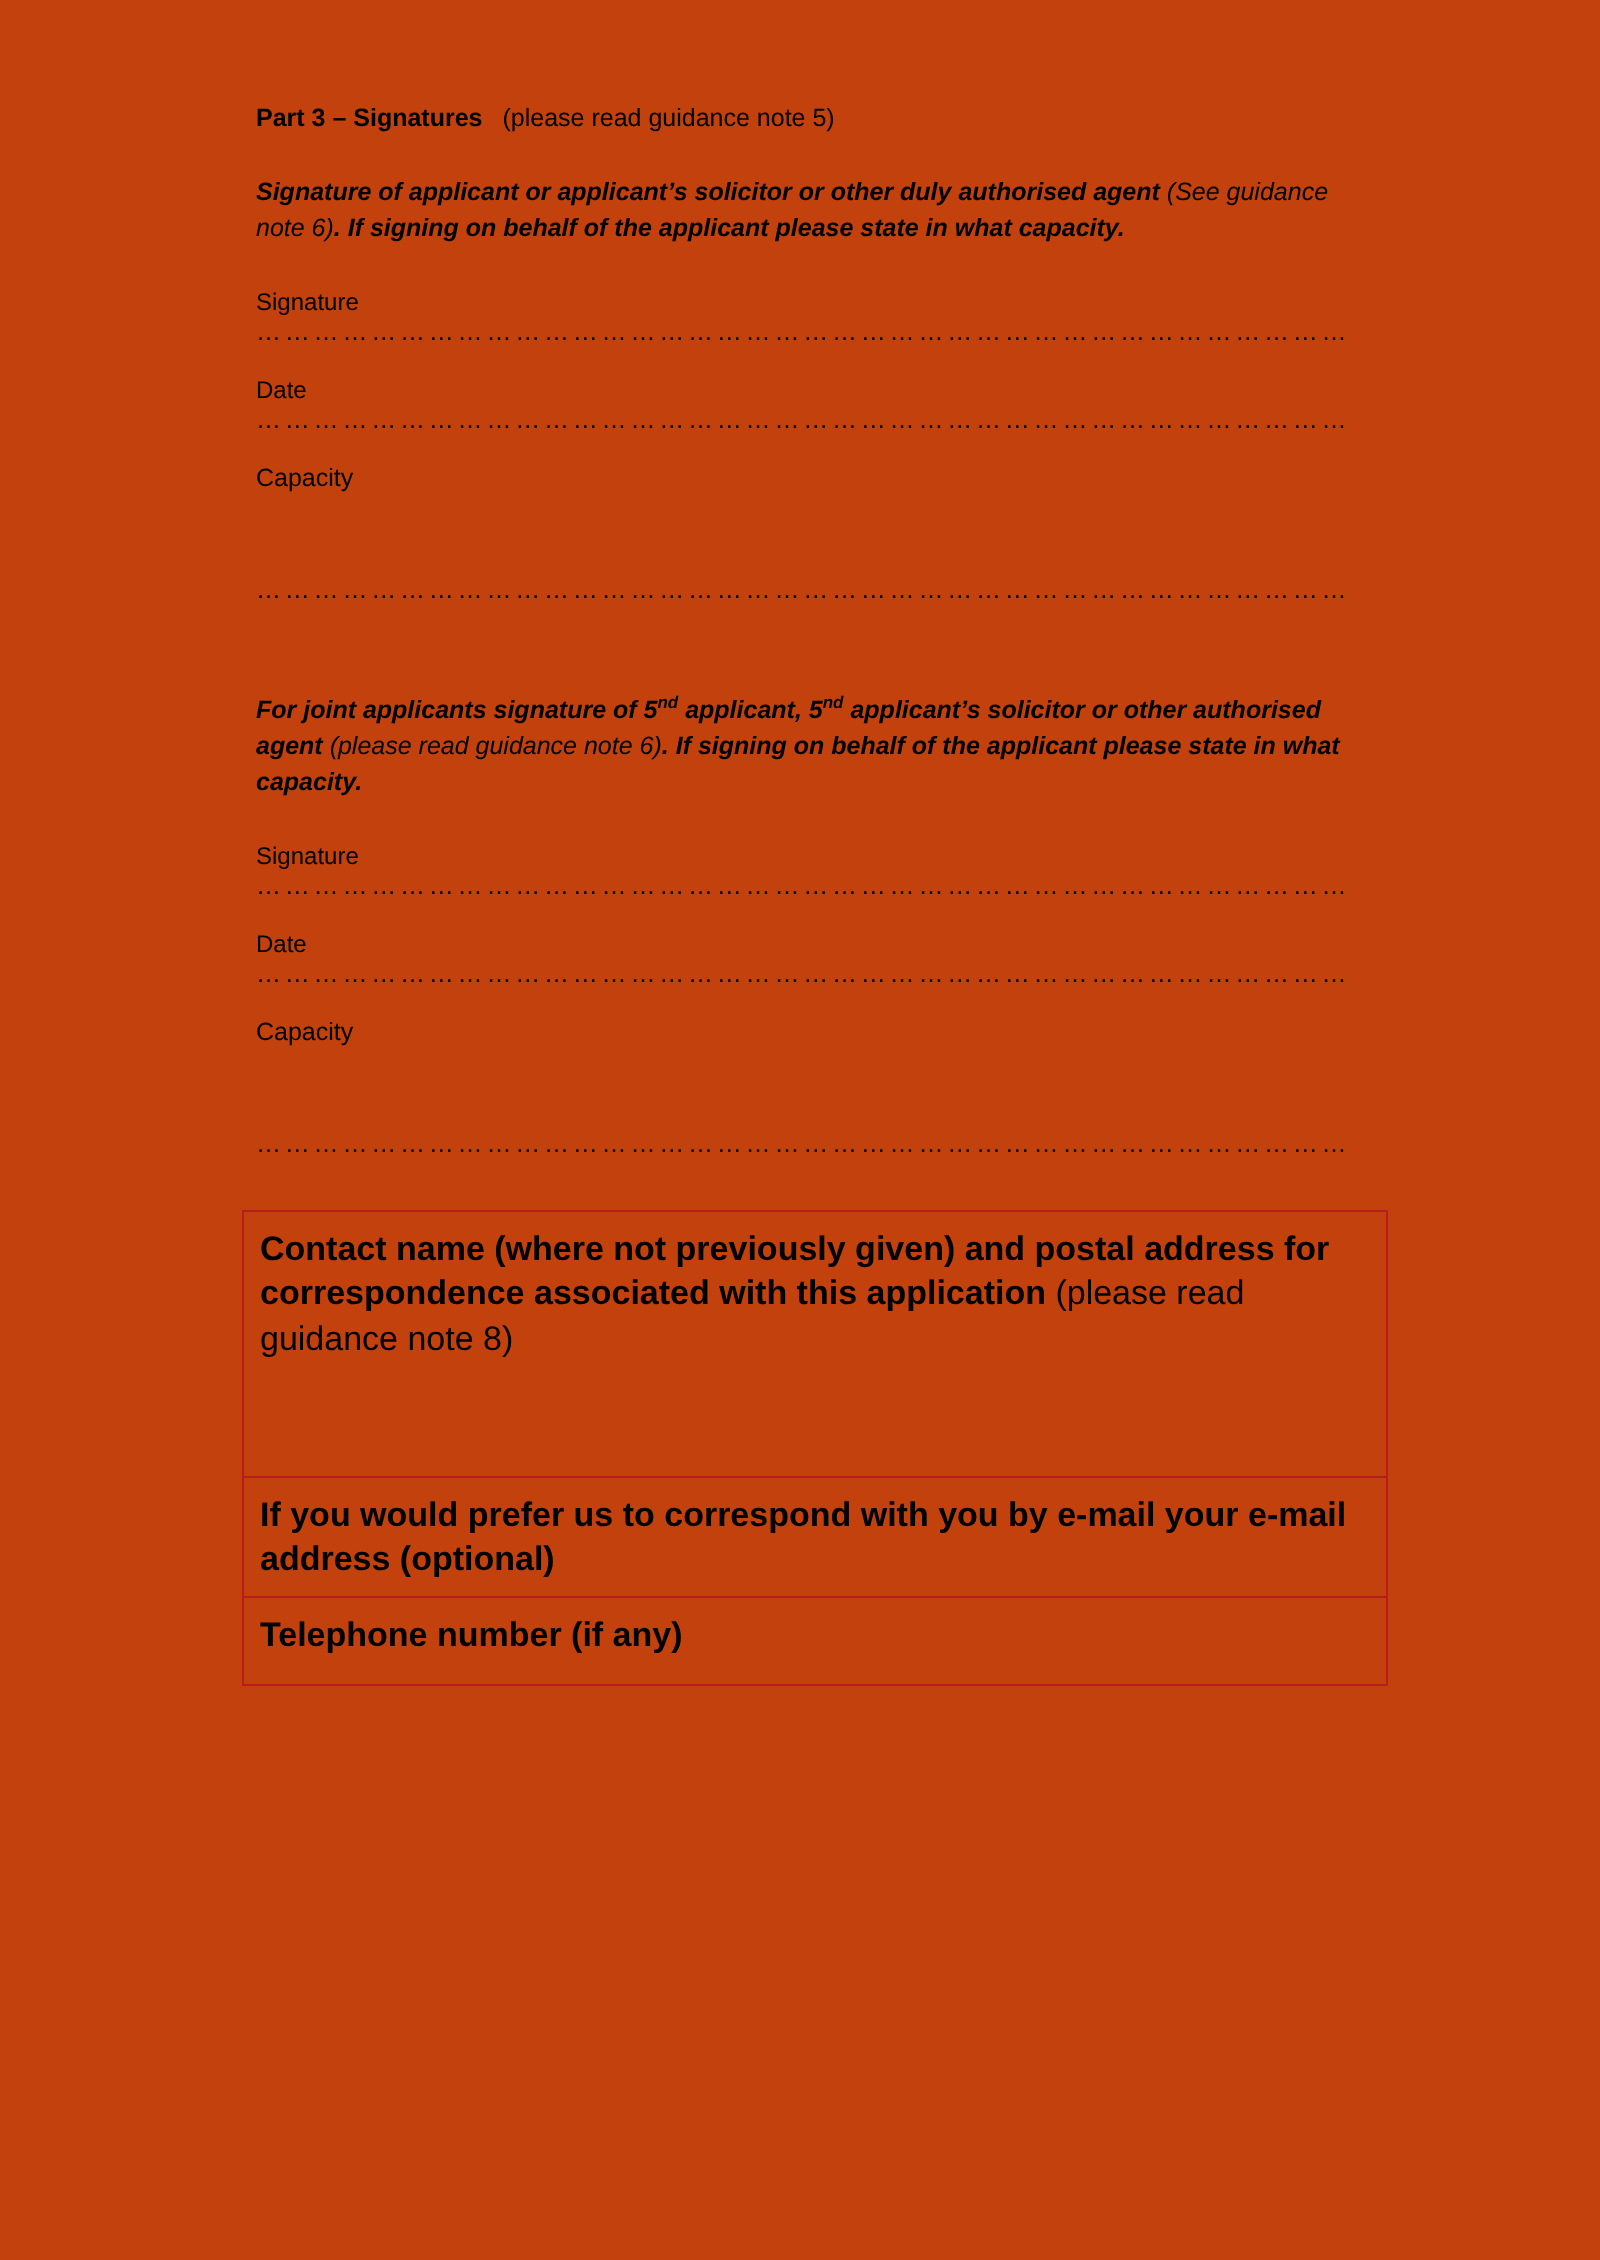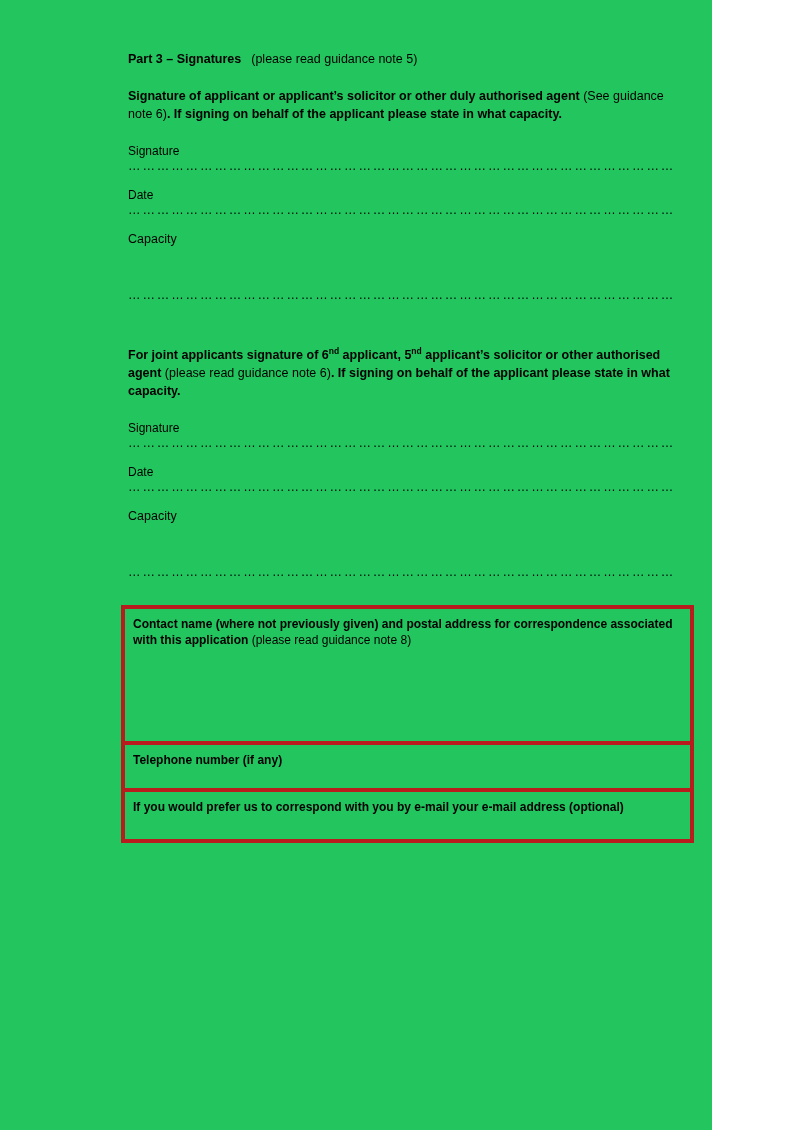--- a/index.html
+++ b/index.html
@@ -11,43 +11,44 @@
     width: 800px;
     height: 1130px;
     font-family: "Liberation Sans", sans-serif;
     color: #000000;
     position: relative;
     overflow: hidden;
   }
   .page {
     position: absolute;
     left: 0; top: 0;
-    width: 712px;
+    width: 800px;
     height: 1130px;
-    background: #22c55e;
+    background: #c2410c;
   }
   .content {
     position: absolute;
     left: 128px;
     top: 52px;
     width: 548px;
   }
   .bold { font-weight: bold; }
   .part-heading {
     font-size: 12.5px;
     margin-bottom: 22px;
   }
   .part-heading .note {
     font-weight: normal;
     margin-left: 10px;
   }
   .block-head {
     font-size: 12.5px;
     line-height: 1.42;
     margin-bottom: 20px;
+    font-style: italic;
   }
   .field-label {
     font-size: 12px;
     line-height: 1.2;
     margin-bottom: 3px;
   }
   .dots {
     font-size: 12.5px;
     letter-spacing: 1.9px;
     color: #000;
@@ -69,24 +70,24 @@
   .tbl {
     position: absolute;
     left: 121px;
     top: 605px;
     width: 573px;
     border: 1px solid #8a8a8a;
     border-collapse: collapse;
     box-sizing: border-box;
   }
   .tbl td {
-    border: 4px solid #b91c1c;
+    border: 1px solid #b91c1c;
     vertical-align: top;
     padding: 8px 8px 6px 8px;
-    font-size: 12px;
+    font-size: 17px;
     line-height: 1.32;
   }
   .cell-contact { height: 118px; }
   .cell-town { height: 34px; width: 285px; }
   .cell-postcode { height: 34px; }
   .cell-tel { height: 29px; }
   .cell-email { height: 33px; }
   sup {
     font-size: 8.5px;
     vertical-align: super;
@@ -116,21 +117,21 @@
 
     <div class="field-label">Date</div>
     <div class="dots">…………………………………………………………………………………………………………</div>
 
     <div class="capacity-label">Capacity</div>
     <div class="dots">…………………………………………………………………………………………………………</div>
 
     <div class="gap-large"></div>
 
     <div class="block-head">
-      <span class="bold">For joint applicants signature of 6</span><sup class="bold">nd</sup><span class="bold"> applicant, 5</span><sup class="bold">nd</sup><span class="bold"> applicant’s solicitor or other authorised agent </span><span class="inline-normal">(please read guidance note 6)</span><span class="bold">. If signing on behalf of the applicant please state in what capacity.</span>
+      <span class="bold">For joint applicants signature of 5</span><sup class="bold">nd</sup><span class="bold"> applicant, 5</span><sup class="bold">nd</sup><span class="bold"> applicant’s solicitor or other authorised agent </span><span class="inline-normal">(please read guidance note 6)</span><span class="bold">. If signing on behalf of the applicant please state in what capacity.</span>
     </div>
 
     <div class="field-label">Signature</div>
     <div class="dots">…………………………………………………………………………………………………………</div>
 
     <div class="field-label">Date</div>
     <div class="dots">…………………………………………………………………………………………………………</div>
 
     <div class="capacity-label">Capacity</div>
     <div class="dots">…………………………………………………………………………………………………………</div>
@@ -139,27 +140,27 @@
 
   <table class="tbl">
     <tbody>
         <tr>
       <td class="cell-contact" colspan="2">
         <span class="bold">Contact name (where not previously given) and postal address for correspondence associated with this application</span><span class="inline-normal"> (please read guidance note 8)</span>
         <div></div>
       </td>
     </tr>
     <tr>
-      <td class="cell-tel" colspan="2">
-        <span class="bold">Telephone number (if any)</span>
+      <td class="cell-email" colspan="2">
+        <span class="bold">If you would prefer us to correspond with you by e-mail your e-mail address (optional)</span>
         <div></div>
       </td>
     </tr>
     <tr>
-      <td class="cell-email" colspan="2">
-        <span class="bold">If you would prefer us to correspond with you by e-mail your e-mail address (optional)</span>
+      <td class="cell-tel" colspan="2">
+        <span class="bold">Telephone number (if any)</span>
         <div></div>
       </td>
     </tr>
   </tbody>
     </table>
 
 </div>
 
 </body></html>

